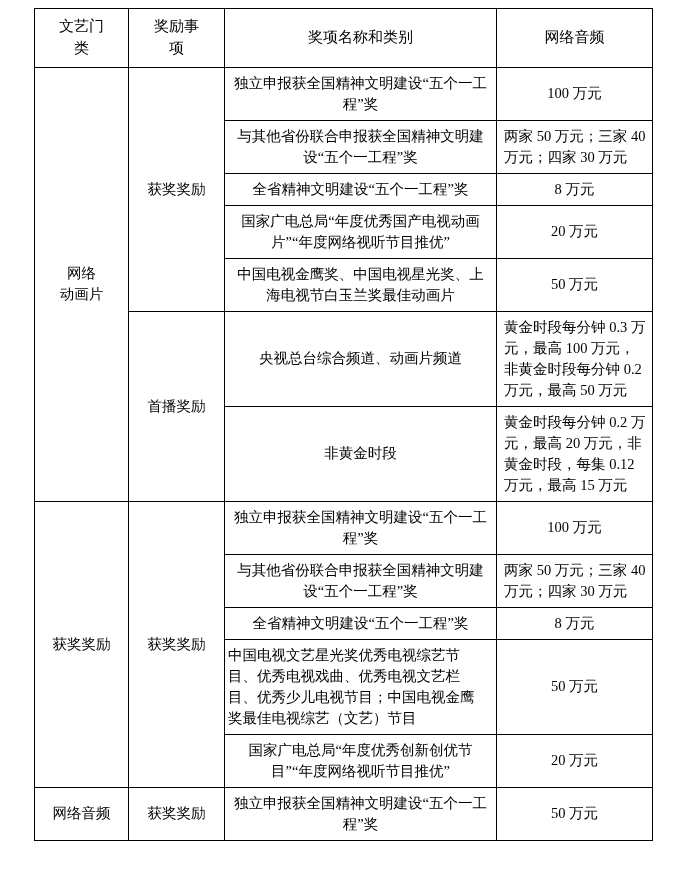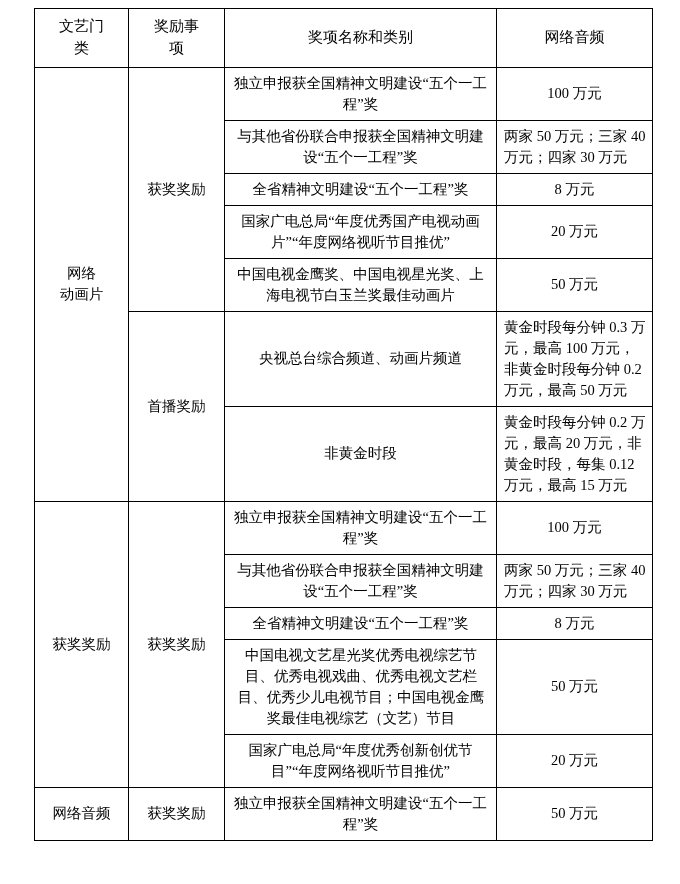--- a/index.html
+++ b/index.html
@@ -49,22 +49,22 @@
   }
   .cell-std {
     text-align: center;
   }
   .cell-std.wrap-left {
     text-align: left;
     padding-left: 7px;
     padding-right: 4px;
   }
   .cell-name.wrap-left {
-    text-align: center;
-    padding-left: 9px;
+    text-align: left;
+    padding-left: 3px;
     padding-right: 8px;
   }
 </style>
 </head>
 <body>
 
 <div id="sheet">
   <table class="reward-table">
     <colgroup>
       <col class="col-cat">

